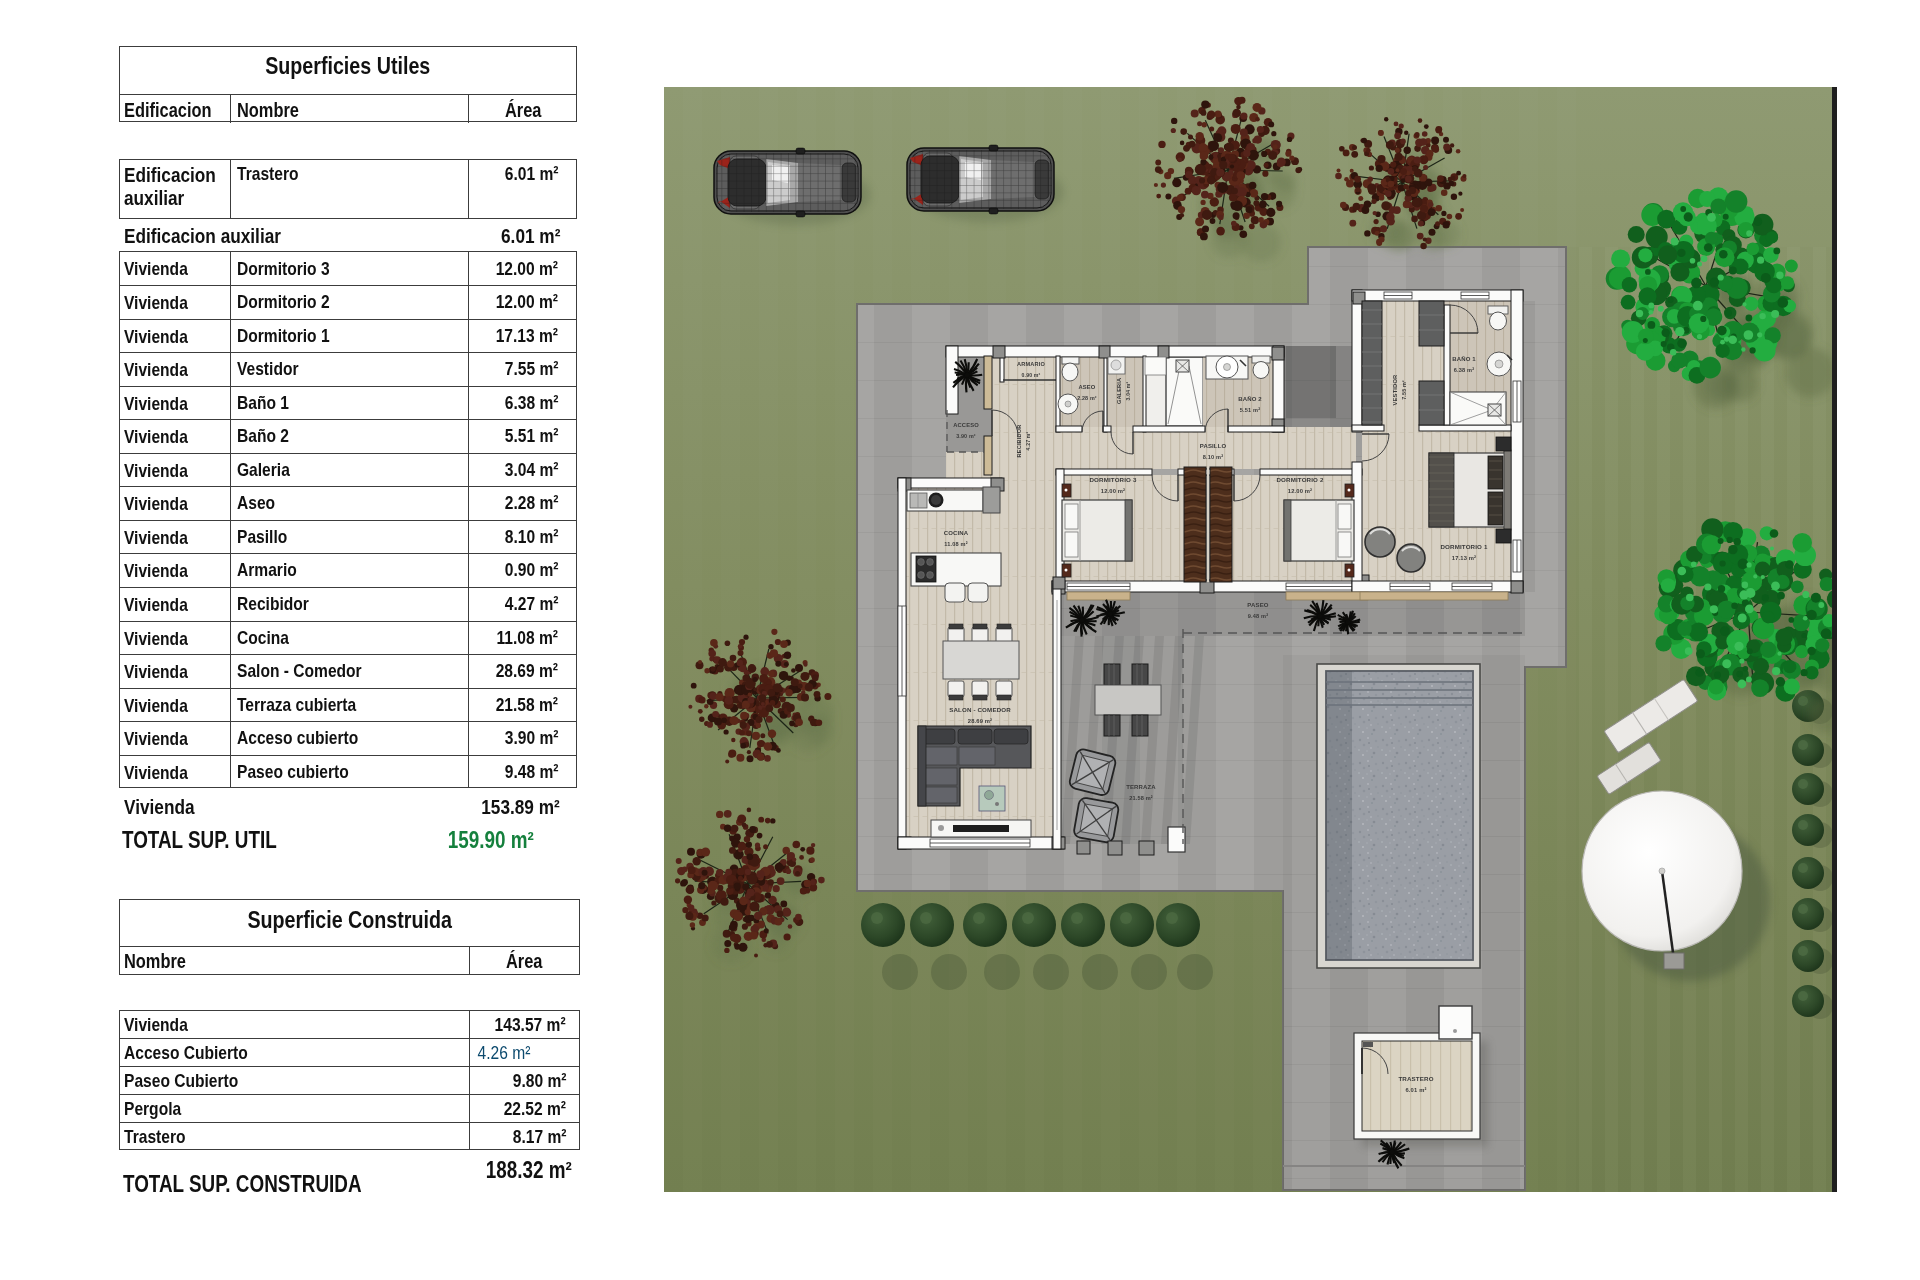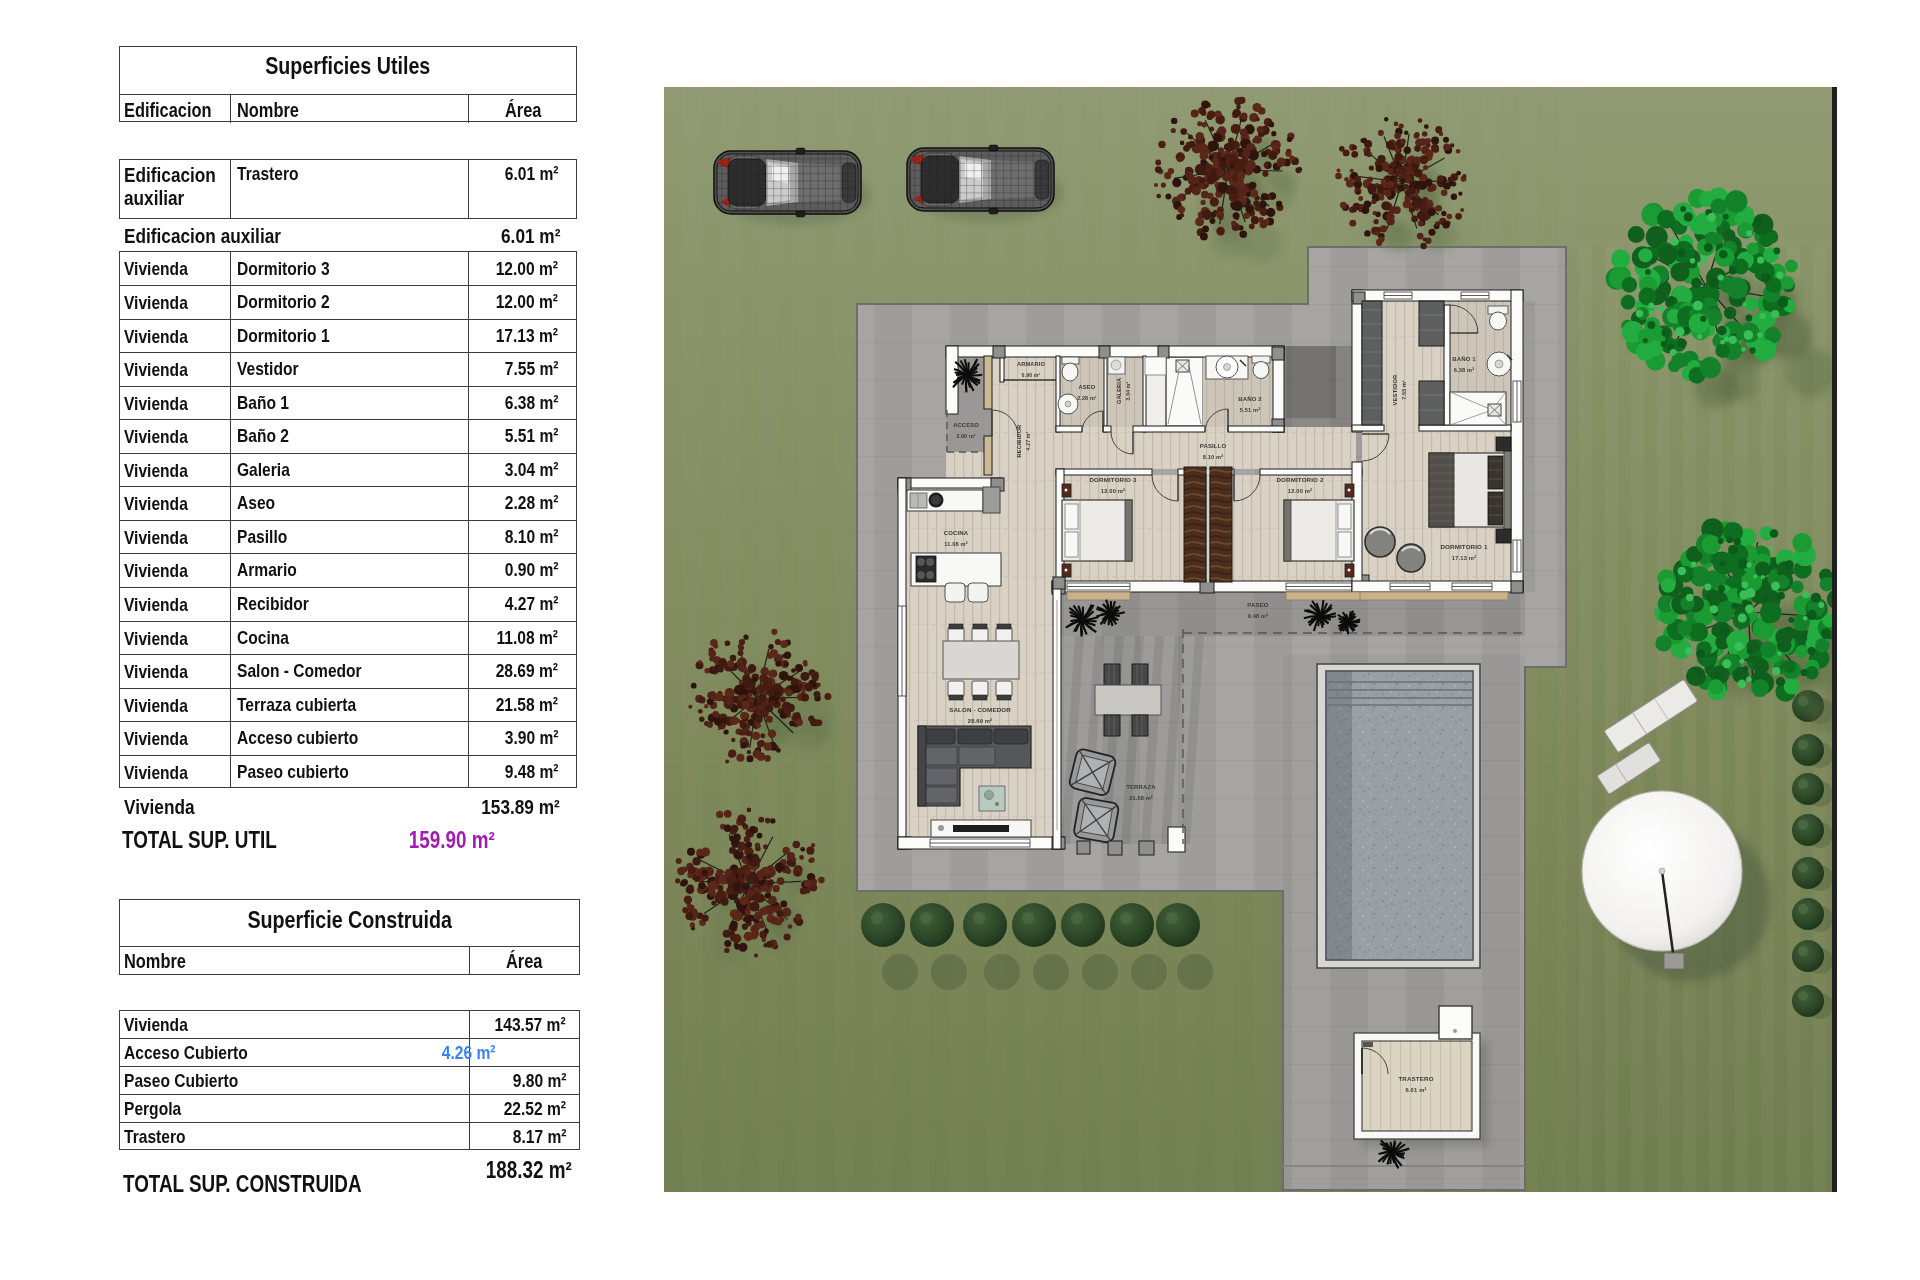--- a/index.html
+++ b/index.html
@@ -2633,34 +2633,34 @@
 <div style="position:absolute;left:124px;top:728px;width:100px;height:20px;font-size:19px;font-weight:bold;color:#111;"><span style="display:inline-block;transform:scaleX(0.82);transform-origin:0 0;white-space:nowrap;">Vivienda</span></div>
 <div style="position:absolute;left:237px;top:727px;width:200px;height:20px;font-size:19px;font-weight:bold;color:#111;"><span style="display:inline-block;transform:scaleX(0.82);transform-origin:0 0;white-space:nowrap;">Acceso cubierto</span></div>
 <div style="position:absolute;left:420px;top:727px;width:138px;height:20px;font-size:19px;font-weight:bold;color:#111;text-align:right;"><span style="display:inline-block;transform:scaleX(0.82);transform-origin:100% 0;white-space:nowrap;">3.90 m²</span></div>
 <div style="position:absolute;left:119px;top:755px;width:458px;height:0px;border-top:1px solid #3c3c3c;"></div>
 <div style="position:absolute;left:124px;top:762px;width:100px;height:20px;font-size:19px;font-weight:bold;color:#111;"><span style="display:inline-block;transform:scaleX(0.82);transform-origin:0 0;white-space:nowrap;">Vivienda</span></div>
 <div style="position:absolute;left:237px;top:761px;width:200px;height:20px;font-size:19px;font-weight:bold;color:#111;"><span style="display:inline-block;transform:scaleX(0.82);transform-origin:0 0;white-space:nowrap;">Paseo cubierto</span></div>
 <div style="position:absolute;left:420px;top:761px;width:138px;height:20px;font-size:19px;font-weight:bold;color:#111;text-align:right;"><span style="display:inline-block;transform:scaleX(0.82);transform-origin:100% 0;white-space:nowrap;">9.48 m²</span></div>
 <div style="position:absolute;left:124px;top:795px;width:260px;height:22px;font-size:21px;font-weight:bold;color:#111;"><span style="display:inline-block;transform:scaleX(0.82);transform-origin:0 0;white-space:nowrap;">Vivienda</span></div>
 <div style="position:absolute;left:390px;top:795px;width:170px;height:22px;font-size:21px;font-weight:bold;color:#111;text-align:right;"><span style="display:inline-block;transform:scaleX(0.82);transform-origin:100% 0;white-space:nowrap;">153.89 m²</span></div>
 <div style="position:absolute;left:122px;top:827px;width:300px;height:24px;font-size:23px;font-weight:bold;color:#111;"><span style="display:inline-block;transform:scaleX(0.82);transform-origin:0 0;white-space:nowrap;">TOTAL SUP. UTIL</span></div>
-<div style="position:absolute;left:390px;top:827px;width:183px;height:24px;font-size:23px;font-weight:bold;color:#a21caf;text-align:left;"><span style="display:inline-block;transform:scaleX(0.82);transform-origin:100% 0;white-space:nowrap;">159.90 m²</span></div>
+<div style="position:absolute;left:390px;top:827px;width:183px;height:24px;font-size:23px;font-weight:bold;color:#15803d;text-align:center;"><span style="display:inline-block;transform:scaleX(0.82);transform-origin:100% 0;white-space:nowrap;">159.90 m²</span></div>
 <div style="position:absolute;left:119px;top:899px;width:461px;height:76px;border:1px solid #3c3c3c;box-sizing:border-box;"></div>
 <div style="position:absolute;left:119px;top:906px;width:461px;height:34px;font-size:24px;font-weight:bold;text-align:center;color:#111;"><span style="display:inline-block;transform:scaleX(0.82);transform-origin:50% 0;white-space:nowrap;">Superficie Construida</span></div>
 <div style="position:absolute;left:119px;top:946px;width:461px;height:0px;border-top:1px solid #3c3c3c;"></div>
 <div style="position:absolute;left:124px;top:950px;width:150px;height:20px;font-size:20px;font-weight:bold;color:#111;"><span style="display:inline-block;transform:scaleX(0.82);transform-origin:0 0;white-space:nowrap;">Nombre</span></div>
 <div style="position:absolute;left:469px;top:946px;width:0px;height:29px;border-left:1px solid #3c3c3c;"></div>
 <div style="position:absolute;left:469px;top:950px;width:111px;height:20px;font-size:20px;font-weight:bold;color:#111;text-align:center;"><span style="display:inline-block;transform:scaleX(0.82);transform-origin:50% 0;white-space:nowrap;">Área</span></div>
 <div style="position:absolute;left:119px;top:1010px;width:461px;height:140px;border:1px solid #3c3c3c;box-sizing:border-box;"></div>
 <div style="position:absolute;left:469px;top:1010px;width:0px;height:140px;border-left:1px solid #3c3c3c;"></div>
 <div style="position:absolute;left:124px;top:1014px;width:250px;height:20px;font-size:19px;font-weight:bold;color:#111;"><span style="display:inline-block;transform:scaleX(0.82);transform-origin:0 0;white-space:nowrap;">Vivienda</span></div>
 <div style="position:absolute;left:430px;top:1014px;width:136px;height:20px;font-size:19px;font-weight:bold;color:#111;text-align:right;"><span style="display:inline-block;transform:scaleX(0.82);transform-origin:100% 0;white-space:nowrap;">143.57 m²</span></div>
 <div style="position:absolute;left:119px;top:1038px;width:461px;height:0px;border-top:1px solid #3c3c3c;"></div>
 <div style="position:absolute;left:124px;top:1042px;width:250px;height:20px;font-size:19px;font-weight:bold;color:#111;"><span style="display:inline-block;transform:scaleX(0.82);transform-origin:0 0;white-space:nowrap;">Acceso Cubierto</span></div>
-<div style="position:absolute;left:430px;top:1042px;width:136px;height:20px;font-size:19px;font-weight:bold;color:#3b82f6;text-align:left;"><span style="display:inline-block;transform:scaleX(0.82);transform-origin:100% 0;white-space:nowrap;">4.26 m²</span></div>
+<div style="position:absolute;left:430px;top:1042px;width:136px;height:20px;font-size:19px;font-weight:normal;color:#0c4a6e;text-align:center;"><span style="display:inline-block;transform:scaleX(0.82);transform-origin:100% 0;white-space:nowrap;">4.26 m²</span></div>
 <div style="position:absolute;left:119px;top:1066px;width:461px;height:0px;border-top:1px solid #3c3c3c;"></div>
 <div style="position:absolute;left:124px;top:1070px;width:250px;height:20px;font-size:19px;font-weight:bold;color:#111;"><span style="display:inline-block;transform:scaleX(0.82);transform-origin:0 0;white-space:nowrap;">Paseo Cubierto</span></div>
 <div style="position:absolute;left:430px;top:1070px;width:136px;height:20px;font-size:19px;font-weight:bold;color:#111;text-align:right;"><span style="display:inline-block;transform:scaleX(0.82);transform-origin:100% 0;white-space:nowrap;">9.80 m²</span></div>
 <div style="position:absolute;left:119px;top:1094px;width:461px;height:0px;border-top:1px solid #3c3c3c;"></div>
 <div style="position:absolute;left:124px;top:1098px;width:250px;height:20px;font-size:19px;font-weight:bold;color:#111;"><span style="display:inline-block;transform:scaleX(0.82);transform-origin:0 0;white-space:nowrap;">Pergola</span></div>
 <div style="position:absolute;left:430px;top:1098px;width:136px;height:20px;font-size:19px;font-weight:bold;color:#111;text-align:right;"><span style="display:inline-block;transform:scaleX(0.82);transform-origin:100% 0;white-space:nowrap;">22.52 m²</span></div>
 <div style="position:absolute;left:119px;top:1122px;width:461px;height:0px;border-top:1px solid #3c3c3c;"></div>
 <div style="position:absolute;left:124px;top:1126px;width:250px;height:20px;font-size:19px;font-weight:bold;color:#111;"><span style="display:inline-block;transform:scaleX(0.82);transform-origin:0 0;white-space:nowrap;">Trastero</span></div>
 <div style="position:absolute;left:430px;top:1126px;width:136px;height:20px;font-size:19px;font-weight:bold;color:#111;text-align:right;"><span style="display:inline-block;transform:scaleX(0.82);transform-origin:100% 0;white-space:nowrap;">8.17 m²</span></div>
 <div style="position:absolute;left:123px;top:1157px;width:360px;height:24px;font-size:23px;font-weight:bold;color:#111;margin-top:14px;"><span style="display:inline-block;transform:scaleX(0.82);transform-origin:0 0;white-space:nowrap;">TOTAL SUP. CONSTRUIDA</span></div>

